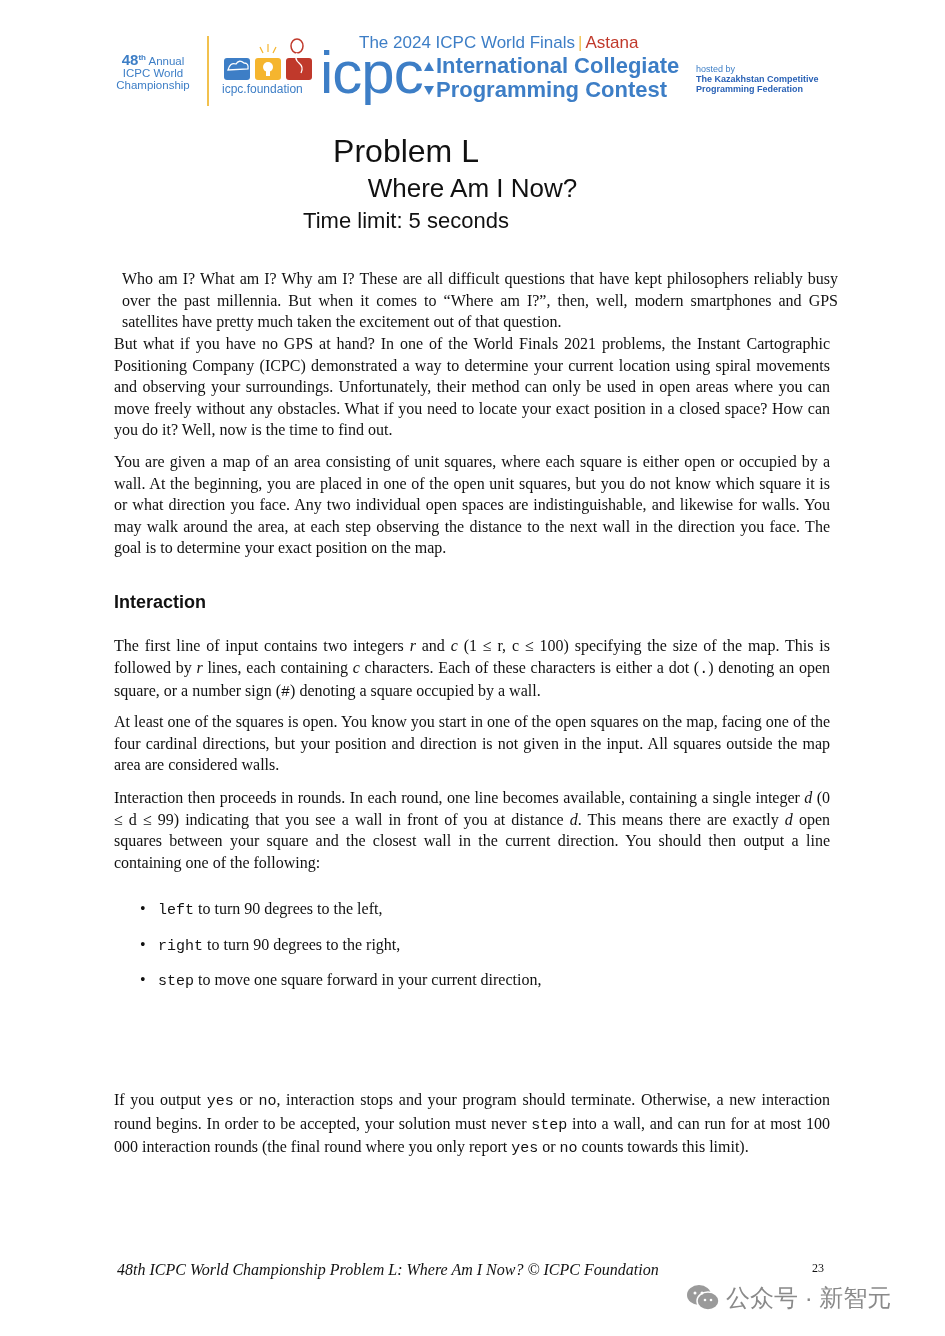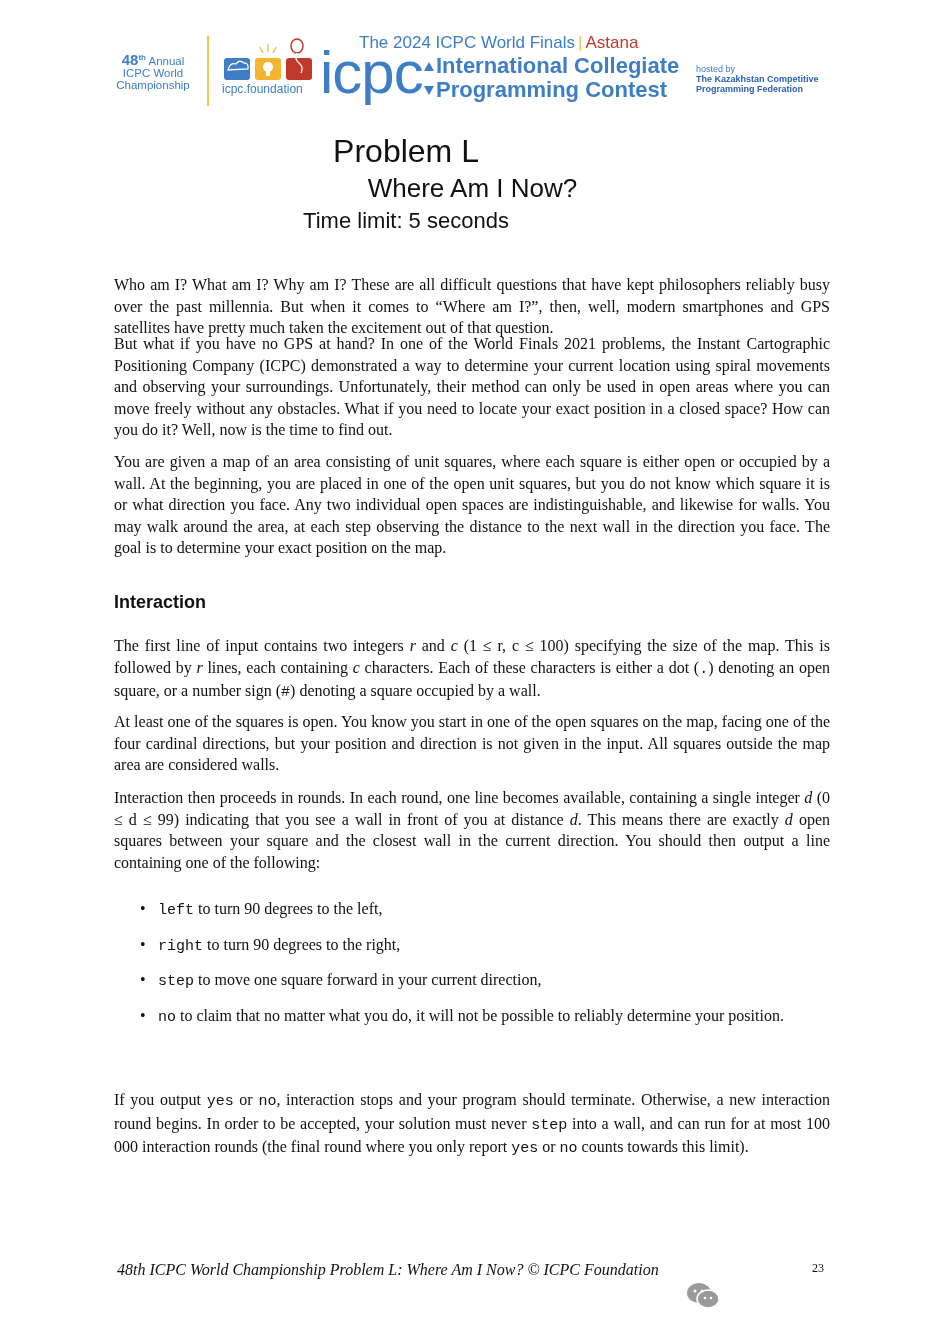--- a/index.html
+++ b/index.html
@@ -86,21 +86,21 @@
 <div class="hosted sans">
   <div>hosted by</div>
   <div class="org">The Kazakhstan Competitive</div>
   <div class="org">Programming Federation</div>
 </div>
 
 <div class="t1 sans">Problem L</div>
 <div class="t2 sans">Where Am I Now?</div>
 <div class="t3 sans">Time limit: 5 seconds</div>
 
-<div class="body serif" style="top:274px;">
+<div class="body serif" style="top:268px;margin-left:8px;">
   <p>Who am I? What am I? Why am I? These are all difficult questions that have kept philosophers reliably busy over the past millennia. But when it comes to “Where am I?”, then, well, modern smartphones and GPS satellites have pretty much taken the excitement out of that question.</p>
 </div>
 <div class="body serif" style="top:333px;">
   <p>But what if you have no GPS at hand? In one of the World Finals 2021 problems, the Instant Cartographic Positioning Company (ICPC) demonstrated a way to determine your current location using spiral movements and observing your surroundings. Unfortunately, their method can only be used in open areas where you can move freely without any obstacles. What if you need to locate your exact position in a closed space? How can you do it? Well, now is the time to find out.</p>
 </div>
 <div class="body serif" style="top:451px;">
   <p>You are given a map of an area consisting of unit squares, where each square is either open or occupied by a wall. At the beginning, you are placed in one of the open unit squares, but you do not know which square it is or what direction you face. Any two individual open spaces are indistinguishable, and likewise for walls. You may walk around the area, at each step observing the distance to the next wall in the direction you face. The goal is to determine your exact position on the map.</p>
 </div>
 
 <div class="h2 sans">Interaction</div>
@@ -114,32 +114,32 @@
 </div>
 
 <div class="body serif" style="top:787px;">
   <p><span>Interaction then proceeds in rounds. In each round, one line becomes available, containing a single integer </span><i class="m">d</i><span> (0 ≤ d ≤ 99)</span><span> indicating that you see a wall in front of you at distance </span><i class="m">d</i><span>. This means there are exactly </span><i class="m">d</i><span> open squares between your square and the closest wall in the current direction. You should then output a line containing one of the following:</span></p>
 </div>
 
 <ul class="cmds serif">
   <li><span class="mono">left</span><span> to turn 90 degrees to the left,</span></li>
   <li><span class="mono">right</span><span> to turn 90 degrees to the right,</span></li>
   <li><span class="mono">step</span><span> to move one square forward in your current direction,</span></li>
-  <li><span class="mono">no</span><span> to claim that no matter what you do, it will not be possible to reliably determine your position.</span></li>
 </ul>
 
 <div class="body serif" style="top:1089px;">
   <p><span>If you output </span><span class="mono">yes</span><span> or </span><span class="mono">no</span><span>, interaction stops and your program should terminate. Otherwise, a new interaction round begins. In order to be accepted, your solution must never </span><span class="mono">step</span><span> into a wall, and can run for at most 100 000 interaction rounds (the final round where you only report </span><span class="mono">yes</span><span> or </span><span class="mono">no</span><span> counts towards this limit).</span></p>
 </div>
 
 <div class="footer serif">48th ICPC World Championship Problem L: Where Am I Now? © ICPC Foundation</div>
 <div class="pageno serif">23</div>
 
 <div class="wm sans">
   <svg width="34" height="28" viewBox="0 0 34 28">
     <ellipse cx="13" cy="11" rx="12" ry="10" fill="#9a9a9a"></ellipse>
     <ellipse cx="22" cy="17" rx="11" ry="9" fill="#9a9a9a" stroke="#fff" stroke-width="1.5"></ellipse>
     <circle cx="9" cy="9" r="1.5" fill="#fff"></circle>
       <circle cx="16" cy="9" r="1.5" fill="#fff"></circle>
     <circle cx="19" cy="16" r="1.3" fill="#fff"></circle>
       <circle cx="25" cy="16" r="1.3" fill="#fff"></circle>
   </svg>
+  <span>公众号 · 新智元</span>
 </div>
 
 </body></html>

